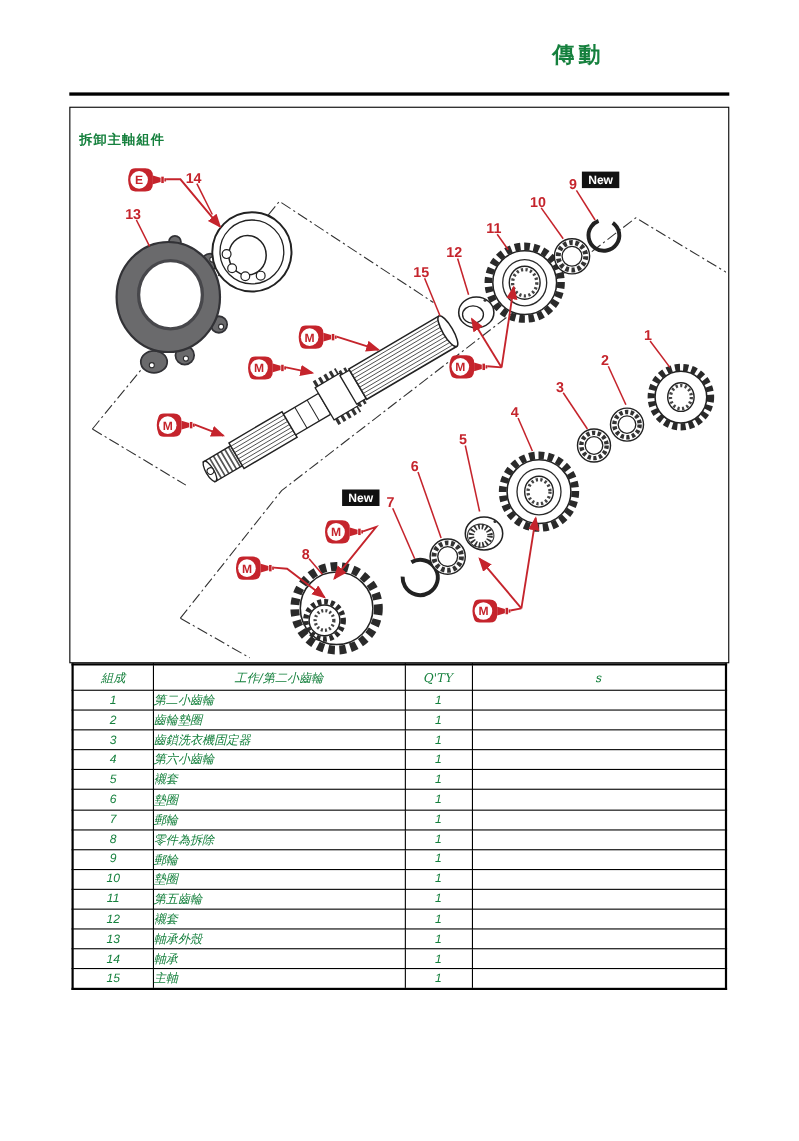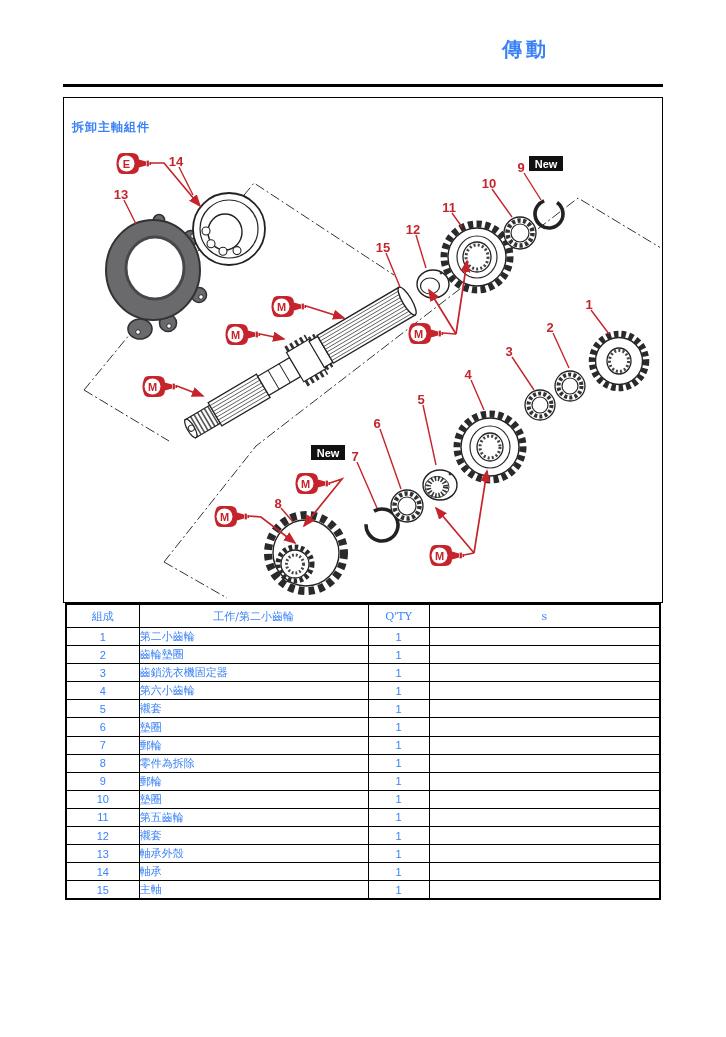--- a/index.html
+++ b/index.html
@@ -1,28 +1,28 @@
 <!DOCTYPE html>
 <html><head>
 <meta charset="utf-8">
 <style>
   html,body{margin:0;padding:0;background:#ffffff;}
   .page{position:relative;width:726px;height:1037px;background:#fff;overflow:hidden;
-        font-family:"DejaVu Sans",sans-serif;color:#3b82f6;}
+        font-family:"DejaVu Sans",sans-serif;color:#15803d;}
   .section-title{position:absolute;left:502px;top:36px;font-size:20px;letter-spacing:4px;
         font-family:"DejaVu Serif",serif;font-weight:bold;}
   .top-rule{position:absolute;left:63px;top:84px;width:600px;height:3px;background:#000;}
   .figure-box{position:absolute;left:63px;top:97px;width:598px;height:504px;border:1px solid #000;}
   .figure-caption{position:absolute;left:8px;top:5px;font-size:12px;font-weight:bold;
         font-family:"DejaVu Serif",serif;letter-spacing:1px;margin-top:16px;}
   .figure-svg{position:absolute;left:0;top:0;}
   .parts-table{position:absolute;left:65px;top:603px;width:596px;border-collapse:collapse;
         table-layout:fixed;font-size:11px;}
   .parts-table,.parts-table th,.parts-table td{border:1px solid #000;}
-  .parts-table{border:2px solid #000;}
+  .parts-table{border:2px solid #000;font-style:italic;}
   .parts-table th{font-weight:normal;height:20px;font-family:"DejaVu Serif",serif;}
   .parts-table td{height:17.1px;padding:0 2px;font-family:"DejaVu Serif",serif;}
   .parts-table .c-no{text-align:center;font-family:"Liberation Sans",sans-serif;}
   .parts-table .c-qty{text-align:center;font-family:"Liberation Sans",sans-serif;}
   .parts-table .c-desc{text-align:left;padding-left:0;}
   .col-no{width:73px;}.col-desc{width:228px;}.col-qty{width:61px;}.col-remark{width:230px;}
   .page-number{position:absolute;left:0;top:966px;width:726px;text-align:center;
         font-weight:bold;font-size:16px;font-family:"Liberation Sans",sans-serif;}
   .callout{font:bold 13px "Liberation Sans",sans-serif;fill:#c5242c;}
   .badge-text{font:bold 11px "Liberation Sans",sans-serif;fill:#fff;}

